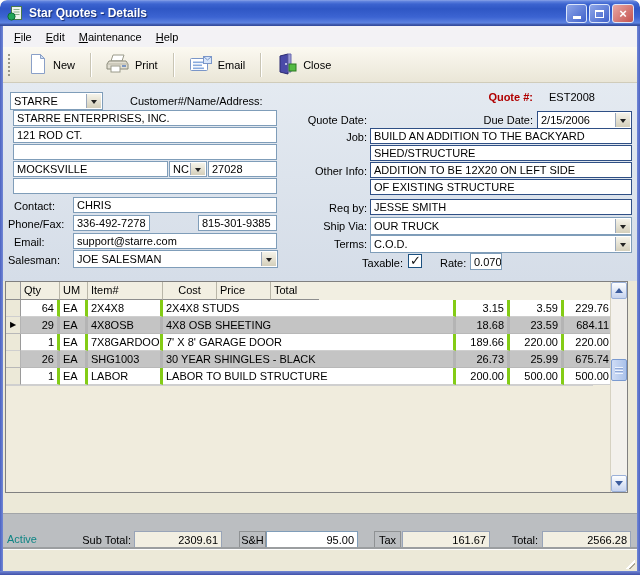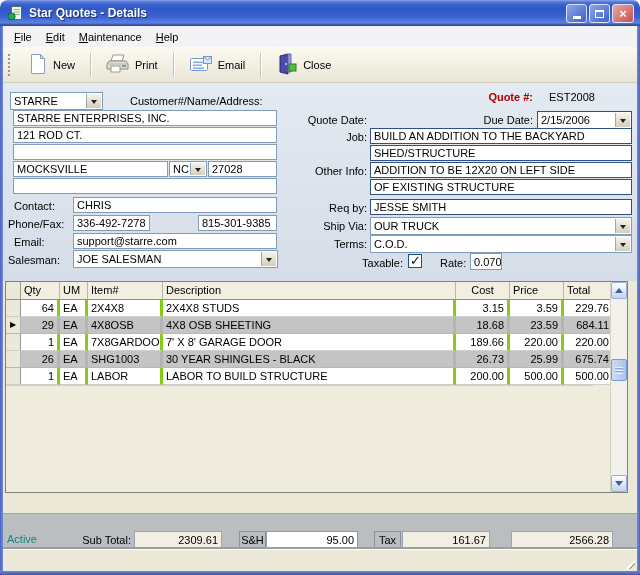--- a/index.html
+++ b/index.html
@@ -239,21 +239,20 @@
   <span class="lbl" style="left:440px;top:257px;">Rate:</span>
   <div class="fld" style="left:470px;top:253px;width:32px;height:17px;">0.070</div>
 
   <div class="abs grid">
     <div class="gridrows">
       <div class="thead">
         <div class="hc w-gut"></div>
         <div class="hc w-qty">Qty</div>
         <div class="hc w-um">UM</div>
         <div class="hc w-item">Item#</div>
-        <div class="hc w-desc">Description</div>
         <div class="hc w-cost numc" style="text-align:center;">Cost</div>
         <div class="hc w-price">Price</div>
         <div class="hc w-total">Total</div>
       </div>
       <div>
           <div class="trow">
     <div class="tc w-gut"></div>
     <div class="tc w-qty numc">64</div>
     <div class="tc w-um">EA</div>
     <div class="tc w-item">2X4X8</div>
@@ -318,21 +317,21 @@
 
   <div class="abs footer">
     <span class="status-active">Active</span>
     <span class="lbl r" style="left:52px;top:20px;width:76px;">Sub Total:</span>
     <div class="fld ro" style="left:131px;top:17px;width:88px;height:17px;justify-content:flex-end;">2309.61</div>
     <span class="chip" style="left:236px;top:17px;width:27px;">S&amp;H</span>
     <div class="fld" style="left:263px;top:17px;width:92px;height:17px;justify-content:flex-end;">95.00</div>
     <span class="chip" style="left:371px;top:17px;width:27px;">Tax</span>
     <div class="fld ro" style="left:399px;top:17px;width:88px;height:17px;justify-content:flex-end;">161.67</div>
     <span class="lbl r" style="left:497px;top:20px;width:38px;">Total:</span>
-    <div class="fld ro" style="left:508px;top:17px;width:102px;height:17px;justify-content:flex-end;text-align:right;">2566.28</div>
+    <div class="fld ro" style="left:539px;top:17px;width:89px;height:17px;justify-content:flex-end;text-align:right;">2566.28</div>
   </div>
 
   <div class="abs statusbar">
     <span class="grip"></span>
   </div>
 
   <div class="abs b-left"></div>
   <div class="abs b-right"></div>
   <div class="abs b-bottom"></div>
 

